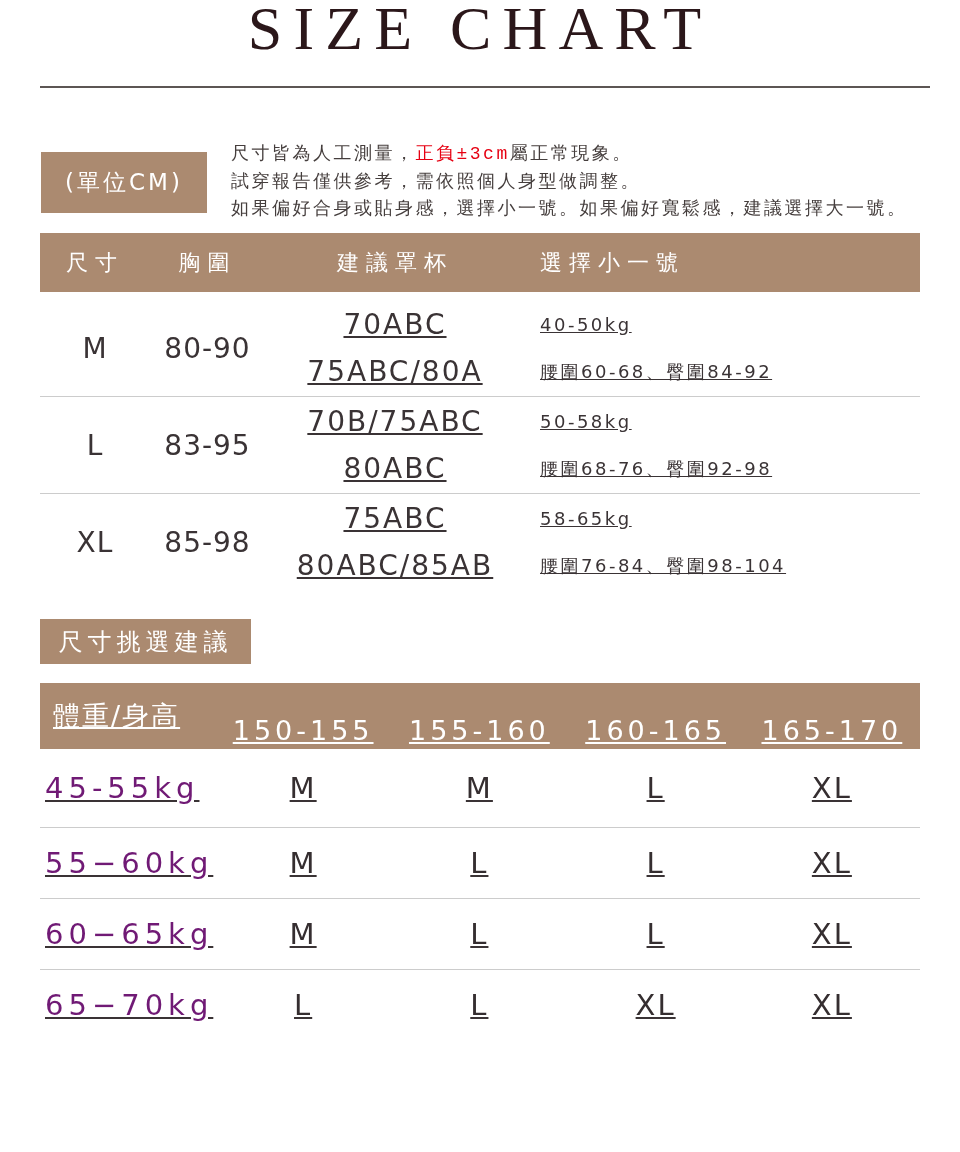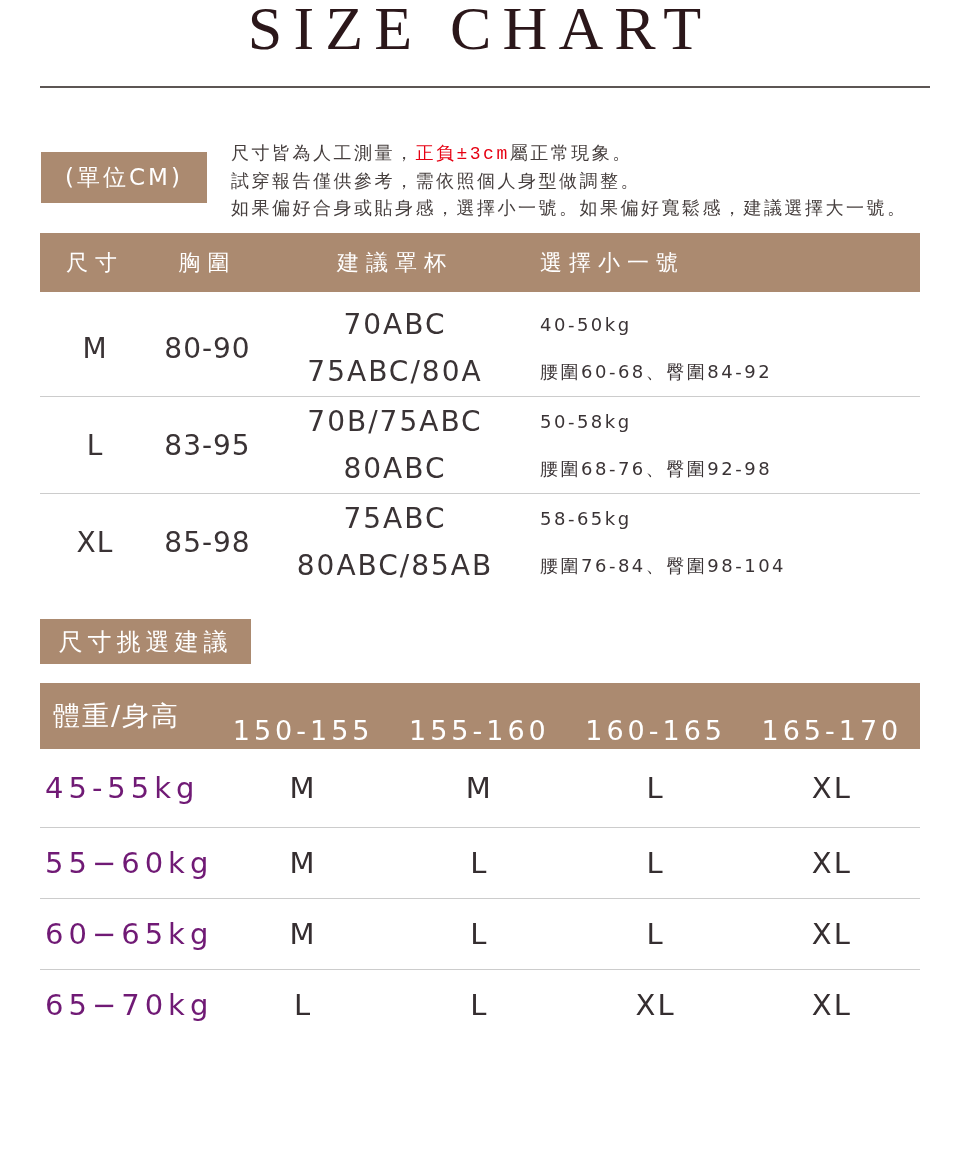--- a/index.html
+++ b/index.html
@@ -16,52 +16,52 @@
   }
   
   .title{
     position:absolute;top:-3px;left:0;width:100%;margin:0;text-align:center;
     font-family:"Liberation Serif","DejaVu Serif",serif;font-weight:400;
     font-size:62px;line-height:1;letter-spacing:0.18em;color:var(--title);white-space:nowrap;
   }
   .title-rule{position:absolute;left:40px;top:86px;width:890px;height:2px;background:#5c5654;}
   
   .unit-box{
-    position:absolute;left:41px;top:152px;width:166px;height:51px;background:var(--brown);
+    position:absolute;left:41px;top:152px;width:166px;height:61px;background:var(--brown);
     color:#fff;display:flex;align-items:center;justify-content:center;
     font-size:23px;letter-spacing:3px;white-space:nowrap;
   }
   .notes{position:absolute;left:231px;top:141px;font-size:18px;line-height:27.5px;
     color:#453e3d;letter-spacing:2.5px;white-space:nowrap;font-family:Liberation Mono, monospace;}
   .note-line{margin:0;}
   .red{color:var(--red);}
   
   .t1-grid{display:grid;grid-template-columns:110px 115px 260px 1fr;}
   .t1-header{
     position:absolute;left:40px;top:233px;width:880px;height:59px;background:var(--brown);
     align-items:center;color:#fff;font-size:22px;letter-spacing:7px;white-space:nowrap;
   }
   .t1-header .hc{justify-self:center;}
   .t1-header .hl{justify-self:start;padding-left:15px;}
   .t1-body{position:absolute;left:40px;top:300px;width:880px;}
   .t1-row{height:96px;align-items:center;}
   .t1-row.sep{border-bottom:1px solid var(--divider);}
   .cell-single{font-size:28px;letter-spacing:1px;text-align:center;color:var(--ink);white-space:nowrap;}
-  .cell-lines{display:flex;flex-direction:column;justify-content:center;height:100%;}
+  .cell-lines{display:flex;flex-direction:column;justify-content:center;height:100%;text-decoration:underline;}
   .cell-lines .line{height:47px;display:flex;align-items:center;justify-content:center;
     font-size:28px;letter-spacing:2px;color:var(--ink);white-space:nowrap;}
   .cell-lines.weight .line{justify-content:flex-start;padding-left:15px;font-size:18px;letter-spacing:2.5px;}
   
   .select-label{
     position:absolute;left:40px;top:619px;width:211px;height:45px;background:var(--brown);
     color:#fff;display:flex;align-items:center;justify-content:center;
     font-size:24px;letter-spacing:5px;white-space:nowrap;
   }
   
-  .t2-grid{display:grid;grid-template-columns:175px repeat(4,1fr);}
+  .t2-grid{display:grid;grid-template-columns:175px repeat(4,1fr);text-decoration:underline;}
   .t2-header{
     position:absolute;left:40px;top:683px;width:880px;height:66px;background:var(--brown);
     align-items:center;color:#fff;font-size:27px;letter-spacing:2px;white-space:nowrap;
   }
   .t2-header .h-label{padding-left:13px;}
   .t2-header .h-col{justify-self:center;letter-spacing:4px;margin-top:29px;}
   .t2-body{position:absolute;left:40px;top:749px;width:880px;}
   .t2-row{height:70px;align-items:center;}
   .t2-row.first{height:78px;}
   .t2-row.sep{border-bottom:1px solid var(--divider);}

